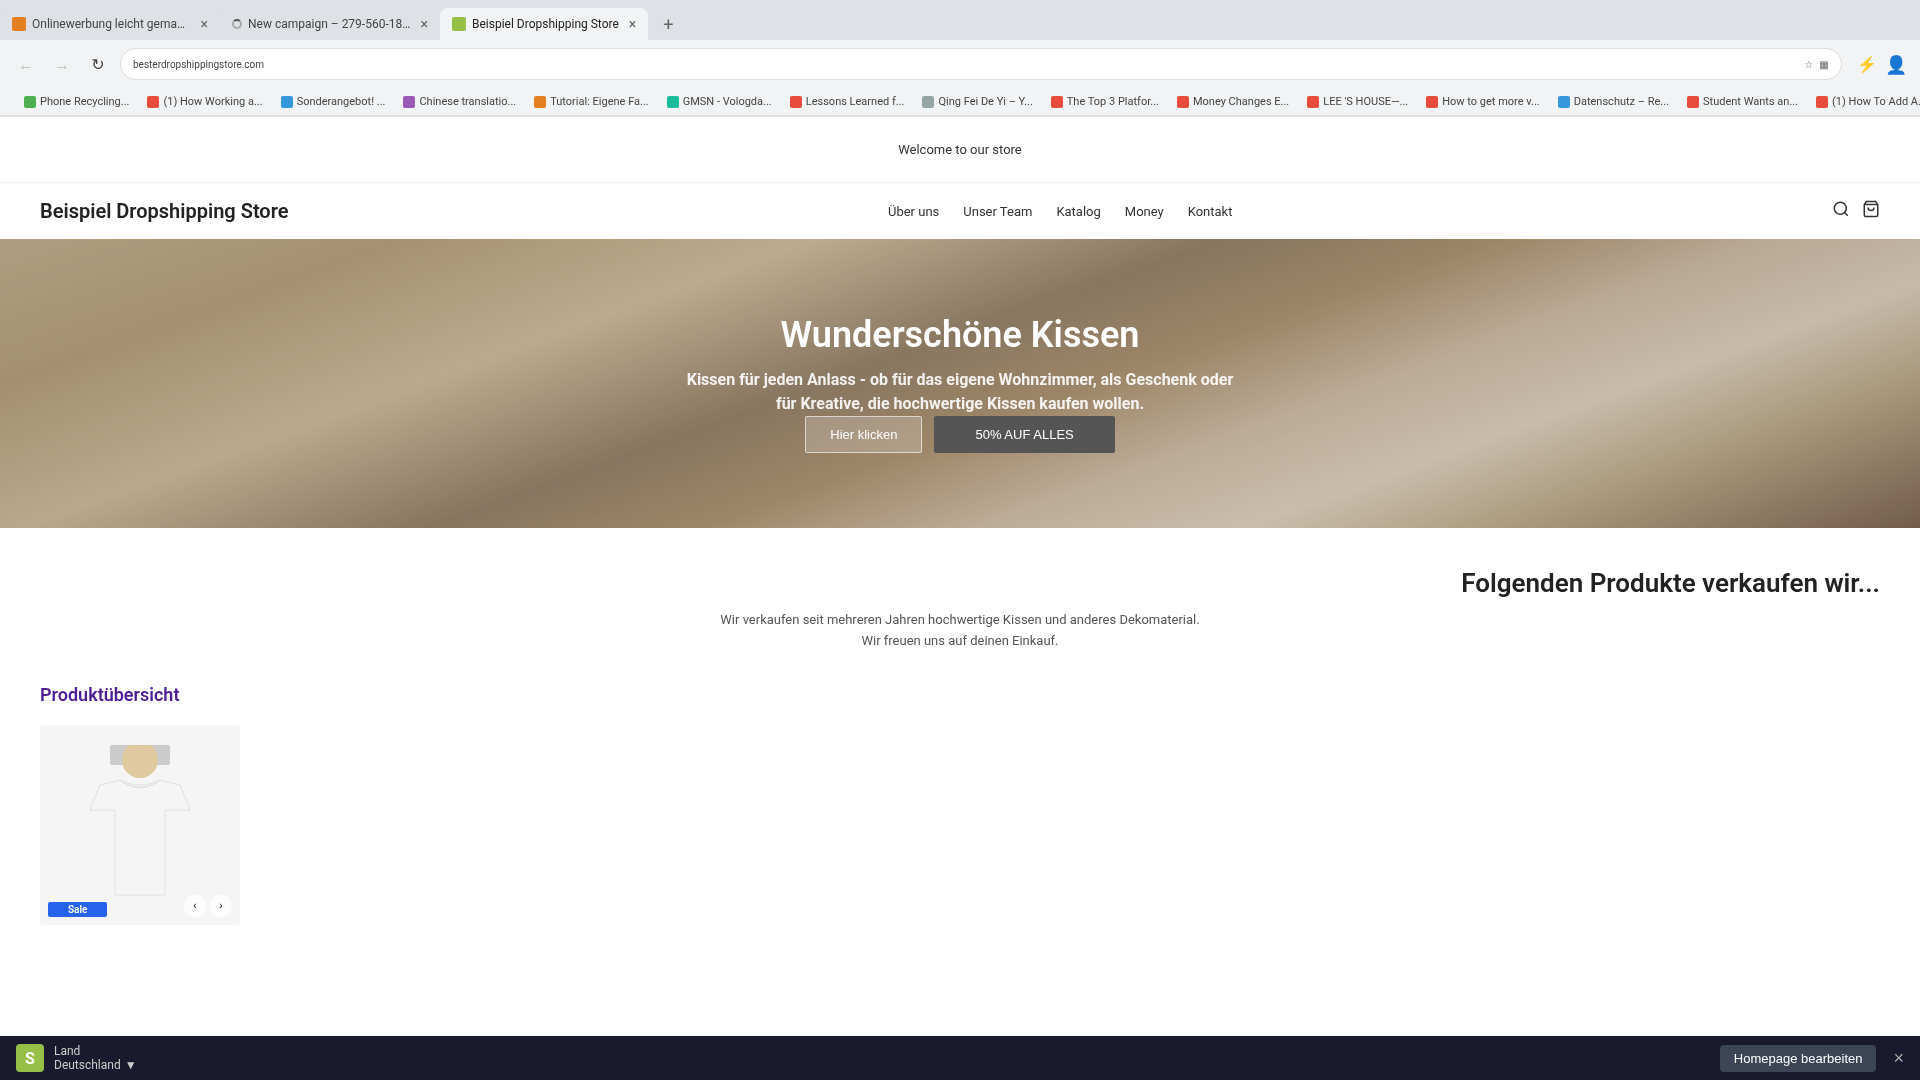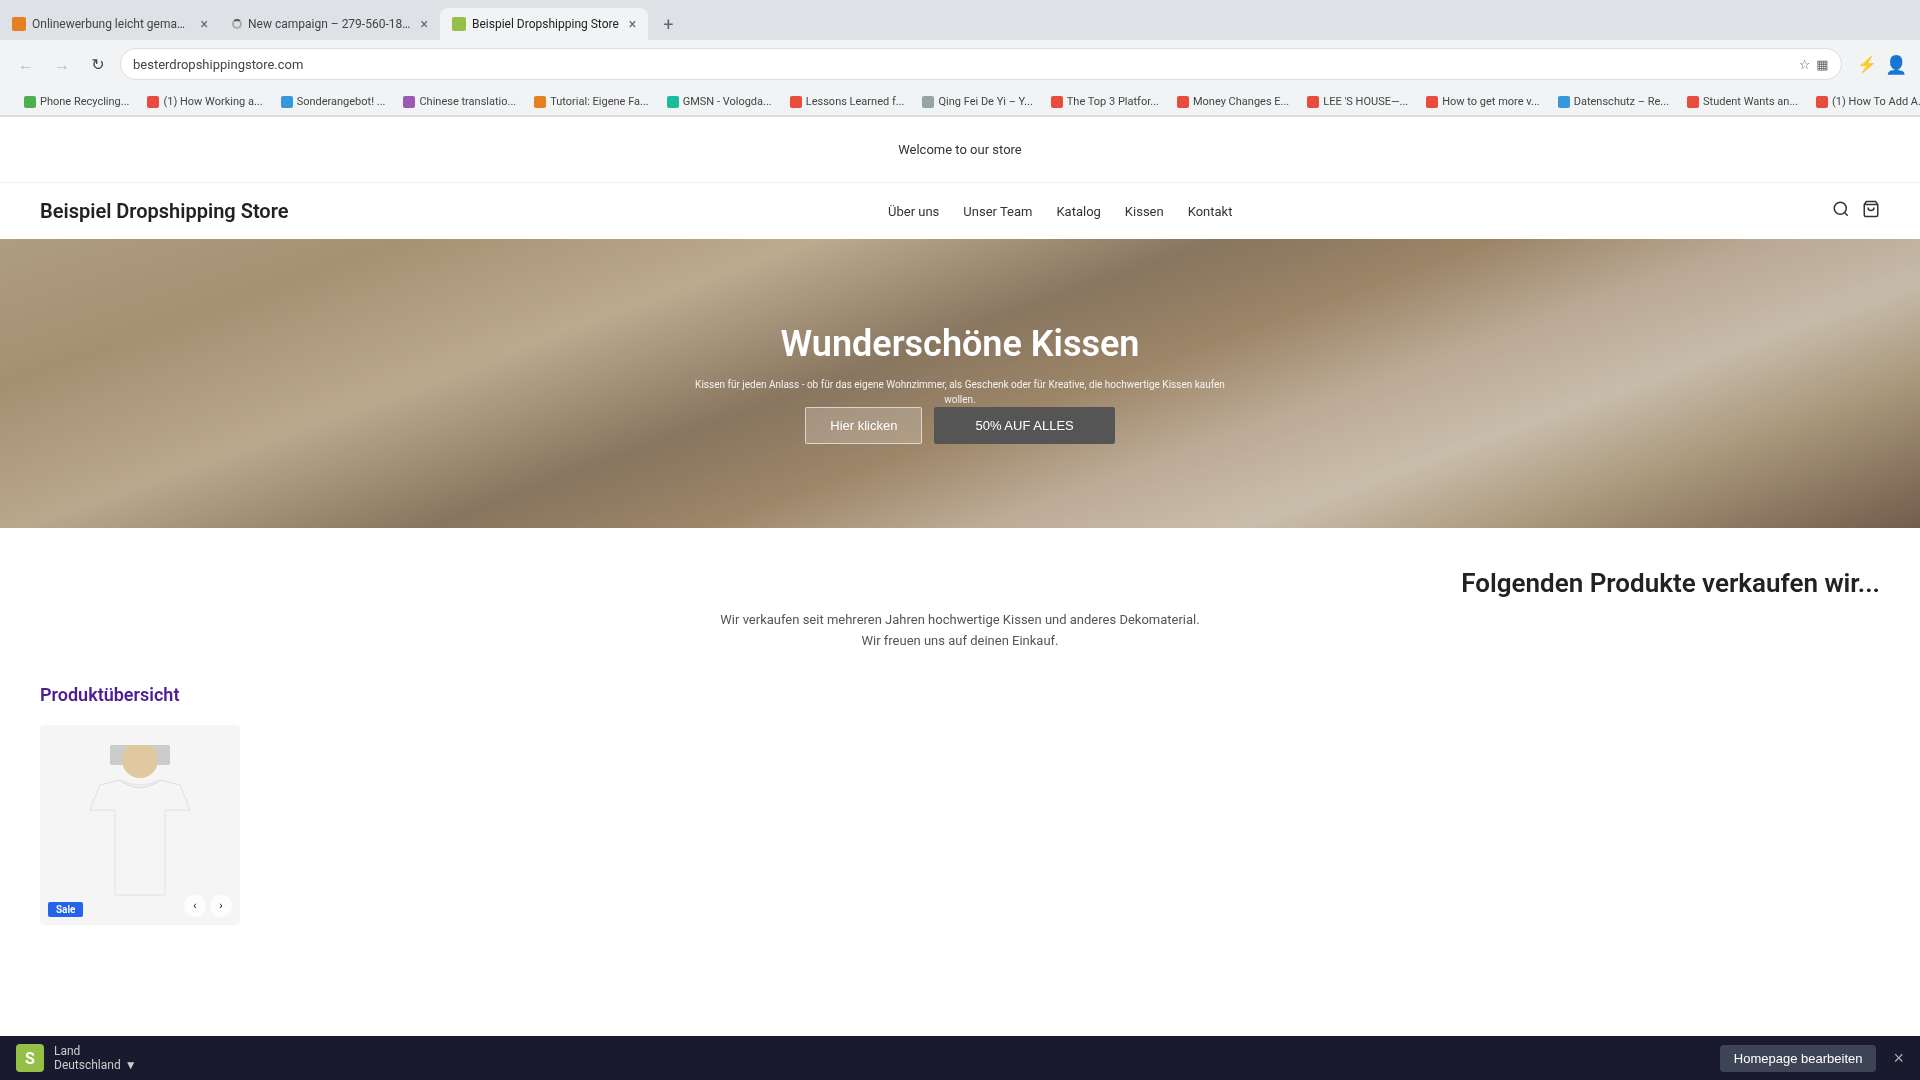--- a/index.html
+++ b/index.html
@@ -12,21 +12,21 @@
     .tab.active { background: #f1f3f4; color: #222; z-index: 1; }
     .tab .tab-favicon { width: 14px; height: 14px; background: #888; border-radius: 2px; flex-shrink: 0; }
     .tab .tab-title { overflow: hidden; text-overflow: ellipsis; white-space: nowrap; flex: 1; }
     .tab .tab-close { font-size: 14px; color: #666; margin-left: 4px; cursor: pointer; }
     .tab .tab-loading { width: 10px; height: 10px; border: 2px solid #aaa; border-top-color: #555; border-radius: 50%; animation: spin 0.8s linear infinite; flex-shrink: 0; }
     @keyframes spin { to { transform: rotate(360deg); } }
     .tab-new { width: 32px; height: 32px; display: flex; align-items: center; justify-content: center; cursor: pointer; color: #666; font-size: 18px; margin-left: 4px; }
     .address-bar { display: flex; align-items: center; padding: 6px 12px; gap: 8px; background: #f1f3f4; height: 48px; }
     .nav-btn { width: 28px; height: 28px; display: flex; align-items: center; justify-content: center; border-radius: 50%; cursor: pointer; color: #444; font-size: 16px; }
     .nav-btn.disabled { color: #bbb; cursor: default; }
-    .url-bar { flex: 1; height: 32px; background: #fff; border: 1px solid #ddd; border-radius: 16px; display: flex; align-items: center; padding: 0 12px; font-size: 13px; color: #444; cursor: text; }
+    .url-bar { flex: 1; height: 32px; background: #fff; border: 1px solid #ddd; border-radius: 16px; display: flex; align-items: center; padding: 0 12px; font-size: 10px; color: #444; cursor: text; }
     .url-bar-text { flex: 1; }
     .url-icons { display: flex; gap: 6px; align-items: center; color: #666; }
     .browser-actions { display: flex; align-items: center; gap: 8px; margin-left: 8px; color: #555; }
     .bookmarks-bar { display: flex; align-items: center; padding: 2px 16px; gap: 2px; background: #f1f3f4; border-bottom: 1px solid #e0e0e0; height: 28px; overflow: hidden; }
     .bookmark { display: flex; align-items: center; gap: 4px; padding: 2px 8px; border-radius: 4px; cursor: pointer; font-size: 11px; color: #444; white-space: nowrap; }
     .bookmark .bk-icon { width: 12px; height: 12px; background: #888; border-radius: 2px; flex-shrink: 0; }
 
     
     .store-page { background: #fff; }
 
@@ -39,35 +39,35 @@
     .store-nav { display: flex; gap: 24px; }
     .store-nav a { font-size: 13px; color: #333; text-decoration: none; cursor: pointer; }
     .store-icons { display: flex; gap: 12px; align-items: center; }
     .store-icon-btn { background: none; border: none; cursor: pointer; color: #333; font-size: 18px; }
 
     
     .hero { position: relative; height: 289px; background: linear-gradient(rgba(0,0,0,0.15), rgba(0,0,0,0.25)), #a89080; display: flex; align-items: center; justify-content: center; overflow: hidden; }
     .hero-bg { position: absolute; inset: 0; background: linear-gradient(135deg, #8b7355 0%, #c4a882 30%, #d4b896 50%, #b8a080 70%, #6b5a4e 100%); }
     .hero-content { position: relative; text-align: center; color: #fff; max-width: 600px; padding: 20px; }
     .hero-title { font-size: 36px; font-weight: 600; margin-bottom: 12px; color: #fff; }
-    .hero-subtitle { font-size: 10px; color: rgba(255,255,255,0.9); line-height: 1.5; }
+    .hero-subtitle { font-size: 16px; color: rgba(255,255,255,0.9); line-height: 1.5; font-weight: bold; }
     .hero-buttons { display: flex; gap: 12px; justify-content: center; }
     .btn-primary { padding: 10px 24px; background: rgba(255,255,255,0.2); border: 1px solid rgba(255,255,255,0.6); color: #fff; font-size: 13px; cursor: pointer; border-radius: 2px; }
     .btn-secondary { padding: 10px 40px; background: #555; border: 1px solid #555; color: #fff; font-size: 13px; cursor: pointer; border-radius: 2px; }
 
     
     .products-section { padding: 40px; }
     .section-title { text-align: right; font-size: 26px; font-weight: 600; color: #222; margin-bottom: 12px; }
     .section-subtitle { text-align: center; font-size: 13px; color: #555; max-width: 500px; margin: 0 auto 32px; line-height: 1.6; }
     .subsection-title { font-size: 18px; font-weight: 600; color: #4c1d95; margin-bottom: 20px; }
 
     .products-grid { display: flex; gap: 20px; flex-wrap: wrap; }
     .product-card { width: 200px; position: relative; cursor: pointer; }
     .product-image { width: 100%; height: 200px; background: #f5f5f5; display: flex; align-items: center; justify-content: center; overflow: hidden; border-radius: 4px; position: relative; }
-    .sale-badge { position: absolute; bottom: 8px; left: 8px; background: #2563eb; color: #fff; font-size: 10px; padding: 2px 8px; border-radius: 2px; font-weight: 600; }
+    .sale-badge { position: absolute; bottom: 8px; left: 8px; background: #2563eb; color: #fff; font-size: 10px; padding: 2px 20px; border-radius: 2px; font-weight: 600; }
     .product-nav { position: absolute; bottom: 8px; right: 8px; display: flex; gap: 4px; }
     .product-nav-btn { width: 22px; height: 22px; background: rgba(255,255,255,0.8); border: none; cursor: pointer; border-radius: 50%; display: flex; align-items: center; justify-content: center; font-size: 10px; }
 
     
     .shopify-bar { position: fixed; bottom: 0; left: 0; right: 0; height: 44px; background: #1a1a2e; display: flex; align-items: center; justify-content: space-between; padding: 0 16px; z-index: 1000; }
     .shopify-bar-left { display: flex; align-items: center; gap: 10px; color: #fff; }
     .shopify-logo { width: 28px; height: 28px; background: #96bf48; border-radius: 4px; display: flex; align-items: center; justify-content: center; color: #fff; font-size: 16px; font-weight: 700; }
     .shopify-bar-country { font-size: 12px; color: #ccc; }
     .country-selector { display: flex; align-items: center; gap: 4px; font-size: 12px; color: #ccc; cursor: pointer; }
     .shopify-bar-right { display: flex; align-items: center; gap: 17px; }
@@ -185,21 +185,21 @@
   <div class="welcome-bar">
     <span>Welcome to our store</span>
   </div>
 
   <div class="store-header">
     <div class="store-logo">Beispiel Dropshipping Store</div>
     <nav class="store-nav">
       <a>Über uns</a>
       <a>Unser Team</a>
       <a>Katalog</a>
-      <a>Kissen</a>
+      <a>Money</a>
       <a>Kontakt</a>
     </nav>
     <div class="store-icons">
       <button class="store-icon-btn">
         <svg width="18" height="18" viewBox="0 0 24 24" fill="none" stroke="currentColor" stroke-width="2">
             <circle cx="11" cy="11" r="8"></circle>
             <line x1="21" y1="21" x2="16.65" y2="16.65"></line>
           </svg>
       </button>
       <button class="store-icon-btn">

